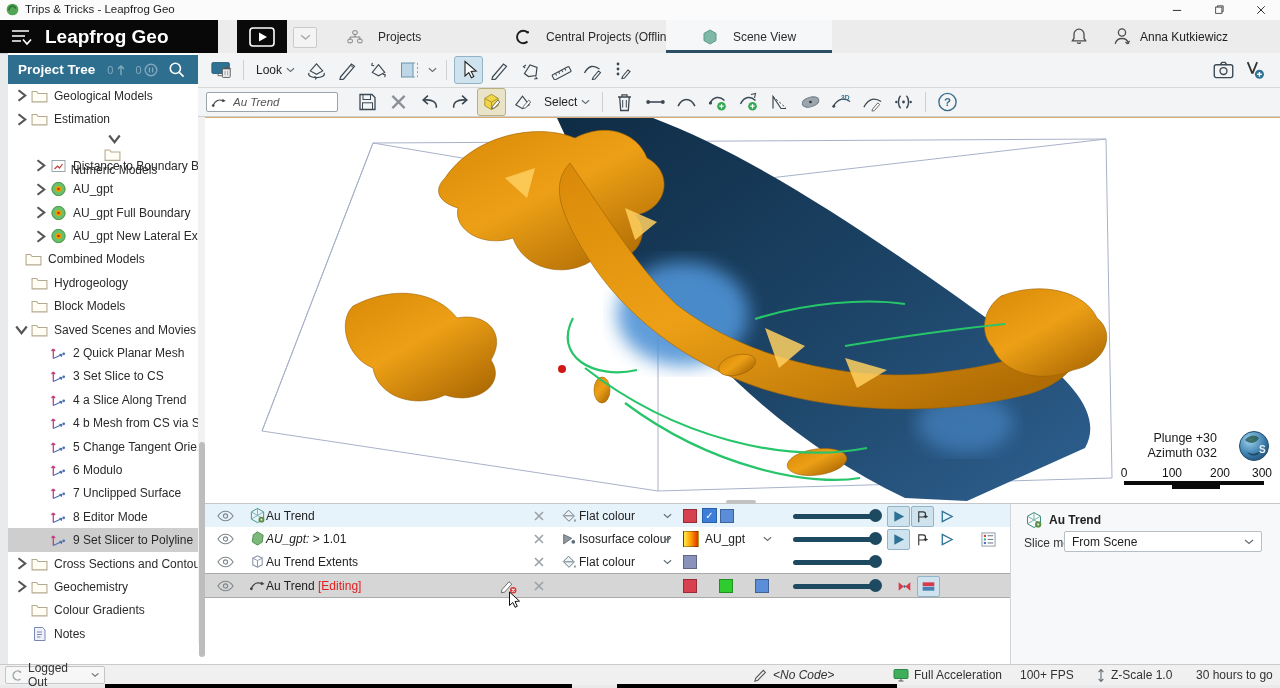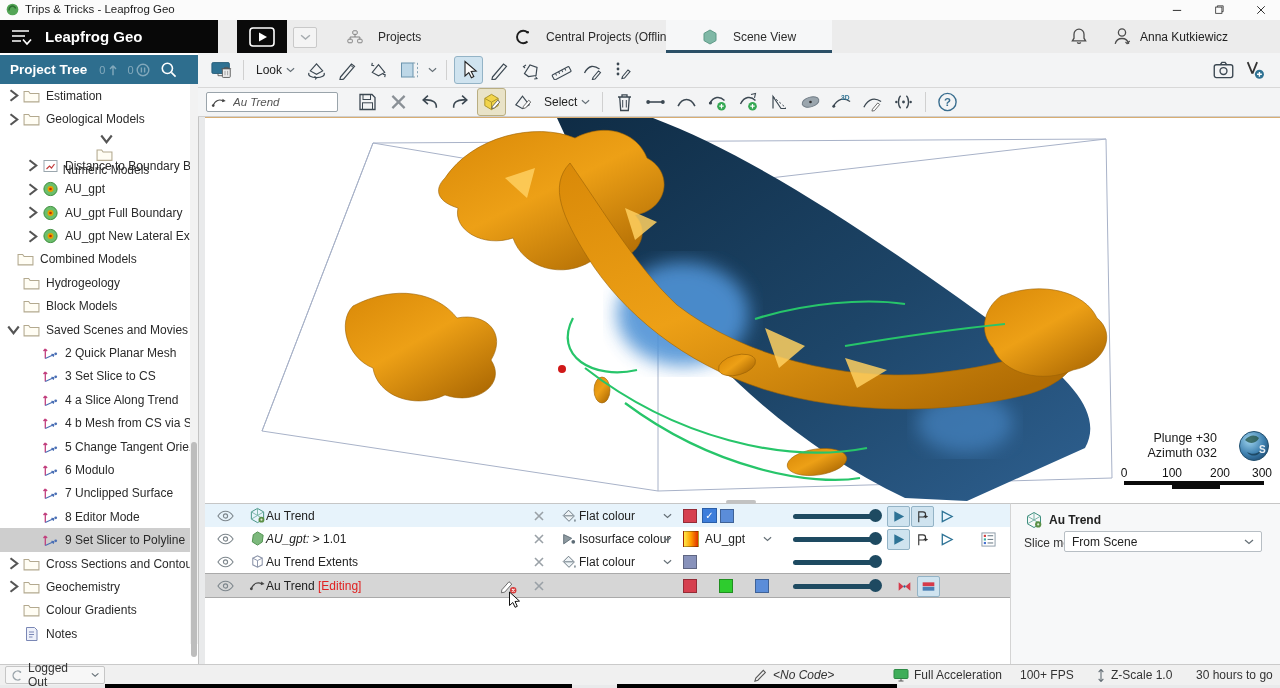--- a/index.html
+++ b/index.html
@@ -8,28 +8,28 @@
   .abs{position:absolute;}
   .icon{display:inline-flex;align-items:center;justify-content:center;}
   .icon svg{display:block;width:100%;height:100%;}
   
   #titlebar{left:0;top:0;width:1280px;height:20px;background:#fbfbfb;border-bottom:1px solid #e3e3e3;}
   #titlebar .ttext{position:absolute;left:25px;top:3px;font-size:11.5px;color:#1c1c1c;}
   .winbtn{position:absolute;top:2px;width:18px;height:16px;display:flex;align-items:center;justify-content:center;color:#333;}
   
   #appbar{left:0;top:20px;width:1280px;height:33px;background:#ececec;border-bottom:1px solid #d2d2d2;}
   #brand{position:absolute;left:0;top:0;width:218px;height:33px;background:#080808;display:flex;align-items:center;}
-  #brand .btext{color:#fff;font-weight:bold;font-size:15px;margin-left:10px;}
+  #brand .btext{color:#fff;font-weight:bold;font-size:19px;margin-left:10px;}
   #playbox{position:absolute;left:237px;top:0;width:50px;height:33px;background:#0a0a0a;display:flex;align-items:center;justify-content:center;}
   #chk-chevron{position:absolute;left:293px;top:7px;width:22px;height:19px;background:#f4f4f4;border:1px solid #c9c9c9;border-radius:2px;display:flex;align-items:center;justify-content:center;}
   .tab{position:absolute;top:0;height:33px;display:flex;align-items:center;gap:15px;color:#2b2b2b;}
   .tab.active-bg{background:#f6f7f8;}
   #tab-underline{position:absolute;left:666px;top:30px;width:166px;height:3px;background:#2b4f66;}
   
-  #sidebar{left:0;top:53px;width:198px;height:611px;background:#fff;border-right:1px solid #c4c4c4;}
+  #sidebar{left:8px;top:53px;width:198px;height:611px;background:#fff;border-right:1px solid #c4c4c4;}
   #treeheader{position:absolute;left:0;top:2px;width:198px;height:29px;background:#2e6e8e;display:flex;align-items:center;}
   #treeheader .htext{color:#fff;font-weight:bold;font-size:13.5px;margin-left:10px;}
   .ghost{opacity:.4;color:#fff;display:flex;align-items:center;font-size:11px;gap:2px;}
   #tree{position:absolute;left:0;top:31px;width:190px;height:560px;overflow:hidden;}
   .trow{display:flex;align-items:center;height:23.4px;white-space:nowrap;}
   .trow.sel{background:#cecece;}
   .tchev{width:15px;height:12px;flex:0 0 15px;display:flex;align-items:center;justify-content:center;}
   .ticon{width:17px;height:16px;flex:0 0 17px;margin:0 6px 0 2px;}
   .tlabel{font-size:12px;color:#2a2a2a;}
   #treescroll{position:absolute;left:190px;top:31px;width:8px;height:560px;background:#f2f2f2;}
@@ -212,34 +212,34 @@
           <span class="tchev">
             <svg viewBox="0 0 10 10" xmlns="http://www.w3.org/2000/svg">
               <path d="M3 1.5L7.5 5 3 8.5" stroke="#555" fill="none" stroke-width="1.4"></path>
             </svg>
           </span>
           <span class="ticon icon">
             <svg viewBox="0 0 16 14" xmlns="http://www.w3.org/2000/svg">
               <path d="M1 12.5V2.8h4.3l1.4 1.9H15v7.8z" fill="#fffdf4" stroke="#b3a98f"></path>
             </svg>
           </span>
-          <span class="tlabel">Estimation</span>
+          <span class="tlabel">Geological Models</span>
         </div>
         <div class="trow" style="padding-left: 6px;">
           <span class="tchev">
             <svg viewBox="0 0 10 10" xmlns="http://www.w3.org/2000/svg">
               <path d="M3 1.5L7.5 5 3 8.5" stroke="#555" fill="none" stroke-width="1.4"></path>
             </svg>
           </span>
           <span class="ticon icon">
             <svg viewBox="0 0 16 14" xmlns="http://www.w3.org/2000/svg">
               <path d="M1 12.5V2.8h4.3l1.4 1.9H15v7.8z" fill="#fffdf4" stroke="#b3a98f"></path>
             </svg>
           </span>
-          <span class="tlabel">Geological Models</span>
+          <span class="tlabel">Estimation</span>
         </div>
         <div class="trow" style="padding-left: 22px; flex-direction: column;">
           <span class="tchev">
             <svg viewBox="0 0 10 10" xmlns="http://www.w3.org/2000/svg">
               <path d="M1.5 3L5 7.5 8.5 3" stroke="#555" fill="none" stroke-width="1.4"></path>
             </svg>
           </span>
           <span class="ticon icon">
             <svg viewBox="0 0 16 14" xmlns="http://www.w3.org/2000/svg">
               <path d="M1 12.5V2.8h4.3l1.4 1.9H15v7.8z" fill="#fffdf4" stroke="#b3a98f"></path>

